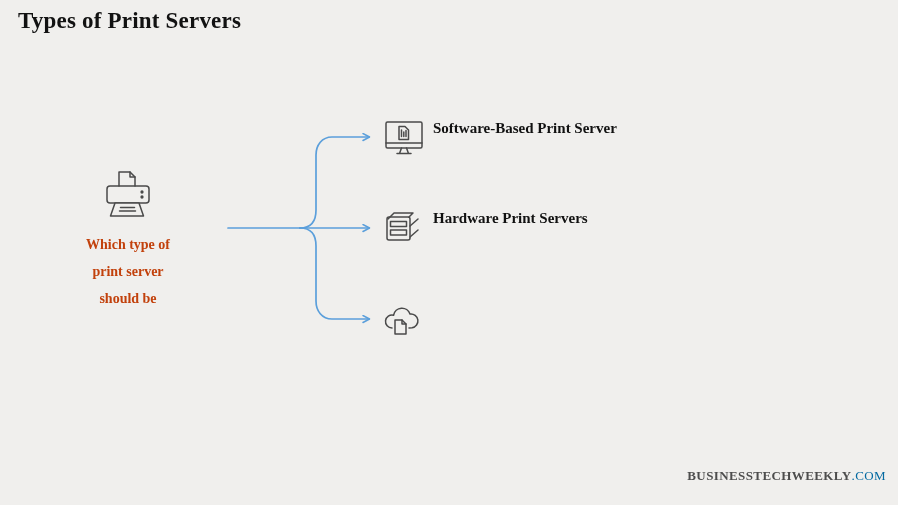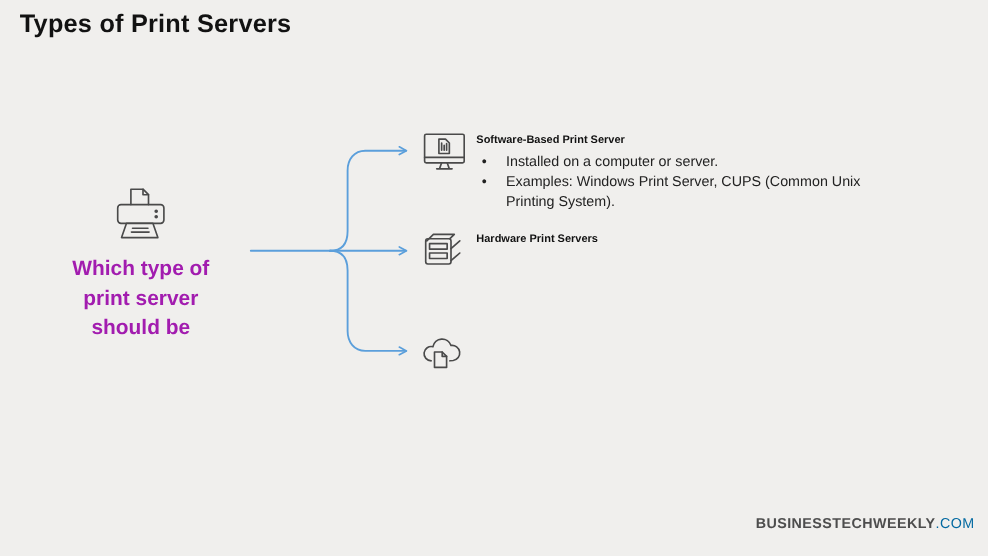--- a/index.html
+++ b/index.html
@@ -2,50 +2,50 @@
 <html><head>
 <meta charset="utf-8">
 <style>
   html,body{margin:0;padding:0;}
   body{
     width:898px;height:505px;overflow:hidden;position:relative;
     background:#f0efed;
     font-family:"Liberation Sans","DejaVu Sans",sans-serif;
     color:#1a1a1a;
   }
-  .slide{position:absolute;inset:0;}
+  .slide{position:absolute;inset:0;font-family:Liberation Serif, serif;}
 
   .page-title{
     position:absolute;left:18px;top:8px;margin:0;
     font-size:23px;font-weight:700;color:#121212;letter-spacing:.2px;
   }
 
   
   .printer-icon{position:absolute;left:98px;top:165px;}
   .question{
     position:absolute;left:20px;top:231px;width:216px;
-    text-align:center;font-size:19px;line-height:27px;font-weight:700;color:#a21caf;
+    text-align:center;font-size:14px;line-height:27px;font-weight:700;color:#c2410c;
   }
 
   
   .connector{position:absolute;left:222px;top:120px;}
 
   
   .branch-icon{position:absolute;}
   .branch-icon.b1{left:384px;top:120px;}
   .branch-icon.b2{left:383px;top:207px;}
   .branch-icon.b3{left:382px;top:303px;}
 
   .branch-text{position:absolute;left:433px;width:420px;}
   .branch-text.b1{top:119px;}
   .branch-text.b2{top:209px;}
   .branch-text.b3{top:307px;}
 
   .branch-title{
-    margin:0 0 1px 0;font-size:10px;line-height:18px;font-weight:700;color:#111;
+    margin:0 0 1px 0;font-size:15px;line-height:18px;font-weight:700;color:#111;
   }
   ul.bullets{margin:0;padding:0;list-style:none;}
   ul.bullets li{
     display:flex;font-size:13px;line-height:18px;color:#222;
   }
   ul.bullets li::before{
     content:"\2022";width:22px;flex:0 0 22px;text-align:left;padding-left:5px;
     color:#222;
   }
   .bullet-text{white-space:pre-line;}
@@ -106,29 +106,20 @@
     <svg class="icon" width="40" height="39" viewBox="0 0 40 39" fill="none" stroke="#4a4a4a" stroke-width="1.5" stroke-linejoin="round" stroke-linecap="round">
       <rect x="2" y="2" width="36" height="26" rx="1.5"></rect>
       <path d="M2 23 H38"></path>
       <path d="M15 19.5 V6.5 H21 L24.5 10 V19.5 Z"></path>
       <path d="M17.5 10 V16.5 M19.8 12 V16.5 M22 10.5 V16.5"></path>
       <path d="M17.5 28 L15.5 33.5 M22.5 28 L24.5 33.5 M13 33.5 H27"></path>
     </svg>
   </div>
   <div class="branch-text b1">
     <p class="branch-title">Software-Based Print Server</p>
-    <ul class="bullets">
-      <li>
-          <span class="bullet-text">Installed on a computer or server.</span>
-        </li>
-      <li>
-          <span class="bullet-text">Examples: Windows Print Server, CUPS (Common Unix
-Printing System).</span>
-        </li>
-    </ul>
   </div>
 
   <div class="branch-icon b2">
     <svg class="icon" width="40" height="38" viewBox="0 0 40 38" fill="none" stroke="#4a4a4a" stroke-width="1.5" stroke-linejoin="round" stroke-linecap="round">
       <path d="M5 12 L11 6 H30 L26 10"></path>
       <rect x="4" y="10" width="23" height="23" rx="2"></rect>
       <rect x="7.5" y="14.5" width="16" height="5"></rect>
       <rect x="7.5" y="23" width="16" height="5"></rect>
       <path d="M27 19 L35 12"></path>
       <path d="M27 30 L35 23"></path>

